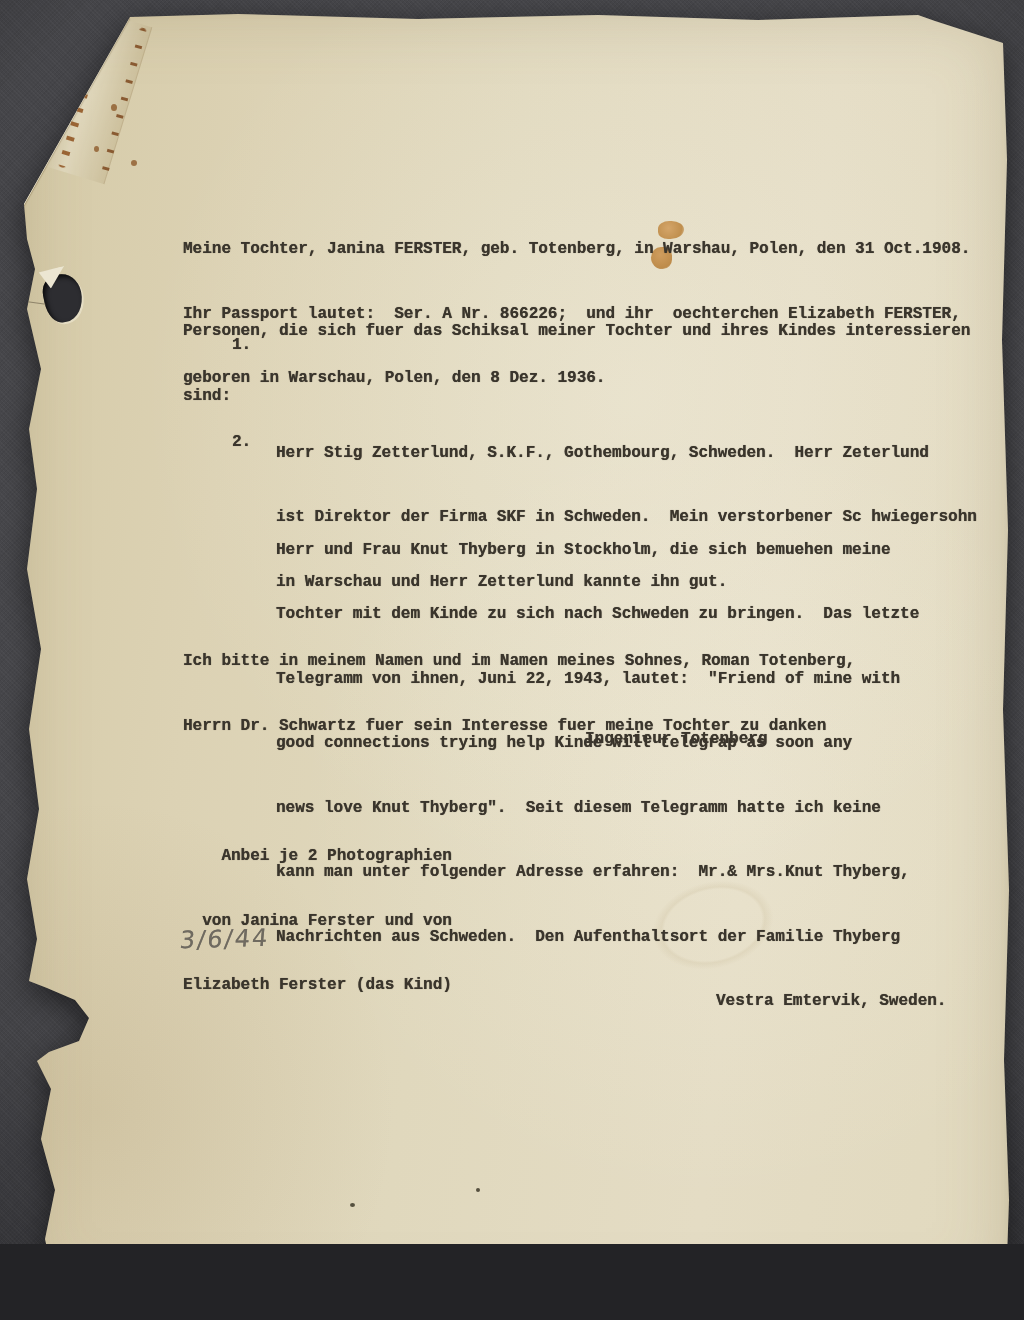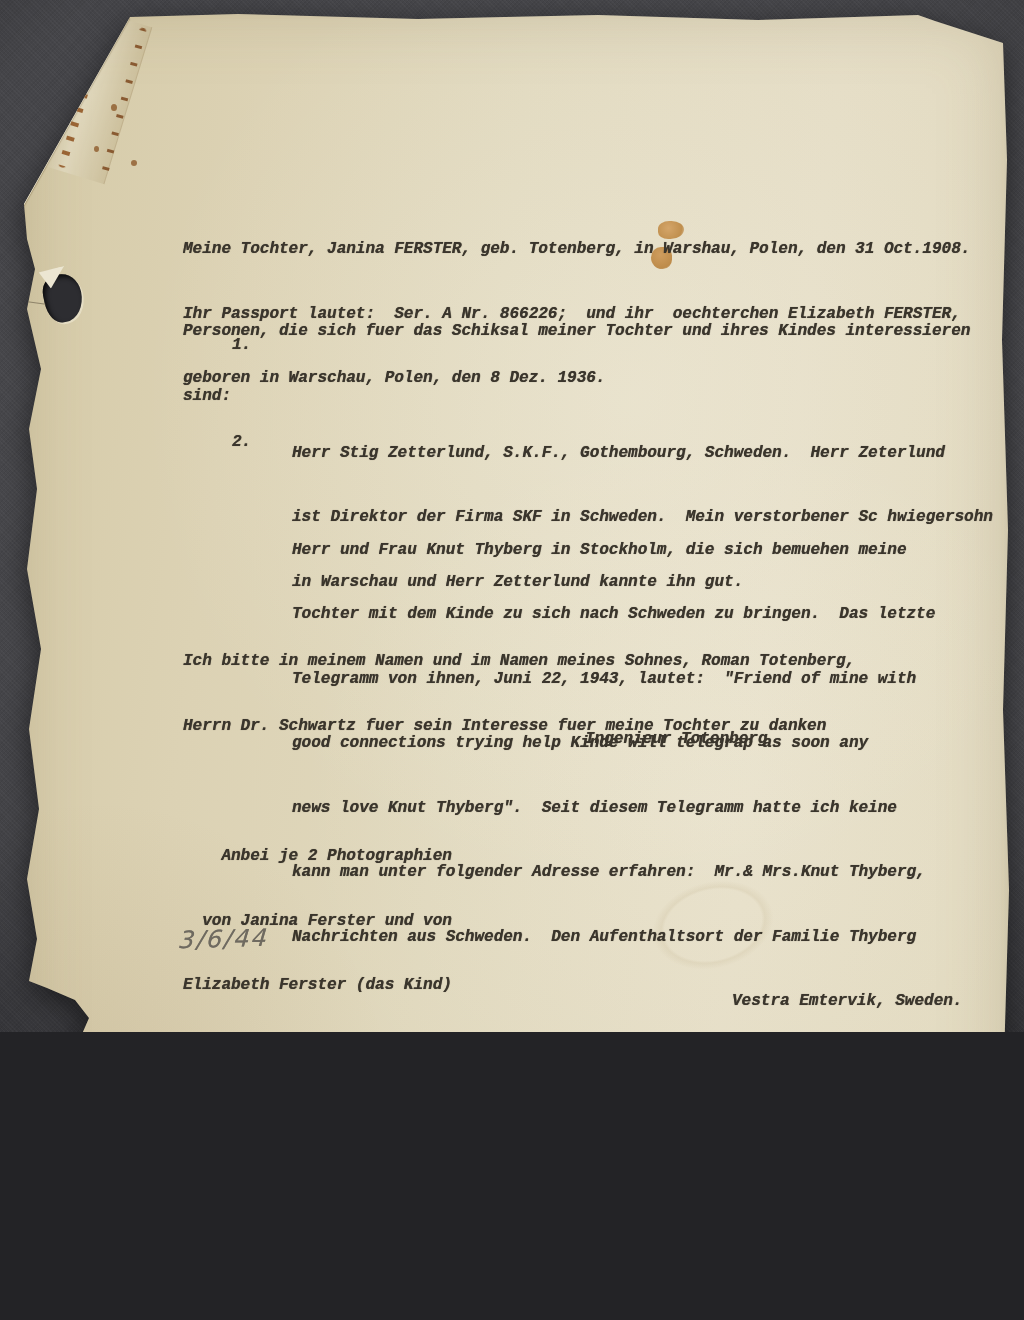--- a/index.html
+++ b/index.html
@@ -1,21 +1,20 @@
 <!DOCTYPE html>
 <html><head>
 <meta charset="utf-8">
 <style>
   html,body{margin:0;padding:0;background:#232326;}
   .scene{
-    position:relative;width:1024px;height:1032px;overflow:hidden;
+    position:relative;width:1024px;height:1244px;overflow:hidden;
     background:
       radial-gradient(140% 120% at 50% 42%, #505054 0%, #454549 45%, #323236 78%, #222226 100%);
     font-family:"Liberation Sans", sans-serif;
-    font-style:italic;
   }
   .scene::before{content:"";position:absolute;inset:0;pointer-events:none;
     background:
       repeating-linear-gradient(45deg, rgba(255,255,255,0.028) 0 1px, transparent 1px 3px),
       repeating-linear-gradient(-45deg, rgba(0,0,0,0.05) 0 1px, transparent 1px 3px);}
   .scene::after{content:"";position:absolute;inset:0;pointer-events:none;
     background:radial-gradient(120% 105% at 50% 46%, transparent 55%, rgba(0,0,0,0.35) 88%, rgba(0,0,0,0.55) 100%);}
   .paper-wrap{position:absolute;left:18px;top:10px;width:992px;height:1296px;
     filter:drop-shadow(0 8px 16px rgba(0,0,0,0.55));z-index:2;}
   .paper{
@@ -72,21 +71,21 @@
     background:radial-gradient(circle at 45% 35%, #cf9d5e, #bd8b4a 72%, rgba(189,139,74,0.25));}
   .speck{position:absolute;border-radius:50%;background:#55503f;}
   .wm{position:absolute;left:610px;top:855px;width:170px;height:120px;transform:rotate(-14deg);
     background:radial-gradient(closest-side, transparent 58%, rgba(185,168,128,0.16) 62%, transparent 72%);}
   .typed{position:absolute;font-family:"Liberation Mono","DejaVu Sans Mono",monospace;
     font-size:16px;line-height:21.5px;font-weight:700;color:#3a352c;white-space:pre;
     text-shadow:0 0 0.7px rgba(58,53,44,0.8), 0.4px 0.4px 0 rgba(58,53,44,0.3);}
   .ln{height:21.5px;}
   .list-item{display:block;}
   .list-item .num{position:absolute;left:0;top:0;}
-  .list-item .il{margin-left:60px;}
+  .list-item .il{margin-left:44px;}
   .addr-indent{margin-left:440px;}
   .pencil{position:absolute;font-family:"DejaVu Sans", sans-serif;font-size:24px;color:#6f6a60;
     letter-spacing:2px;transform:skewX(-7deg) rotate(-1.5deg);text-shadow:0 0 0.6px rgba(111,106,96,0.7);}
 </style>
 </head>
 <body>
 
 <div class="scene">
   <div class="paper-wrap">
     <div class="paper">

